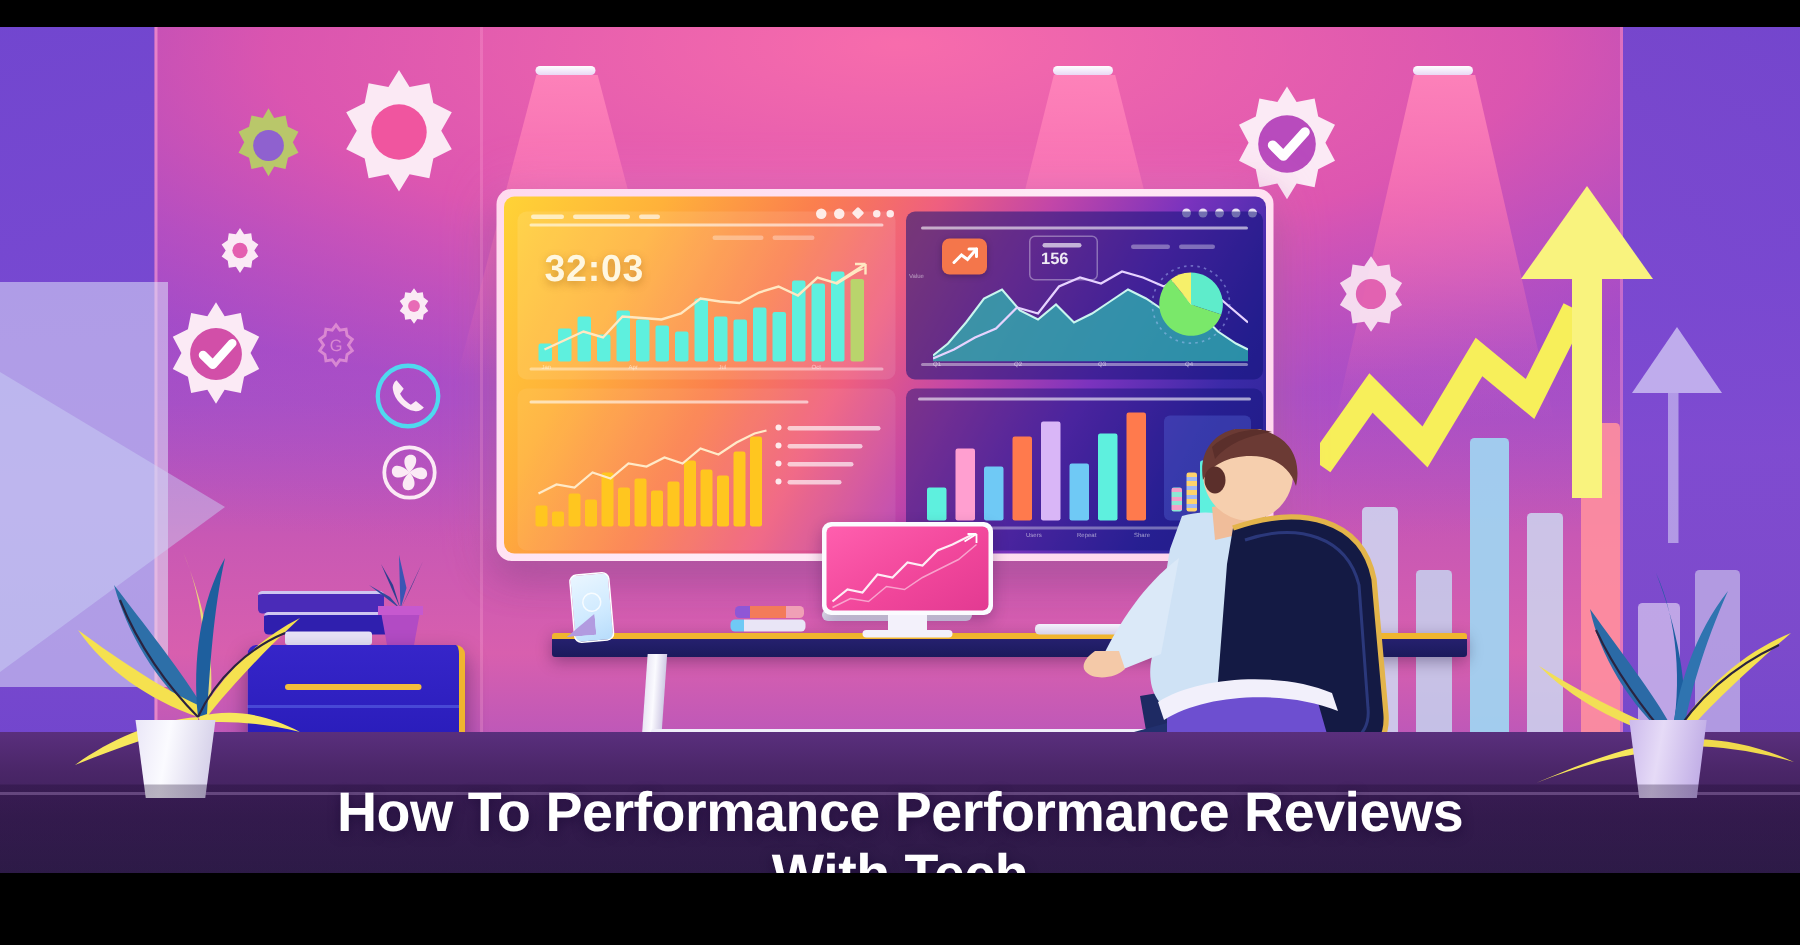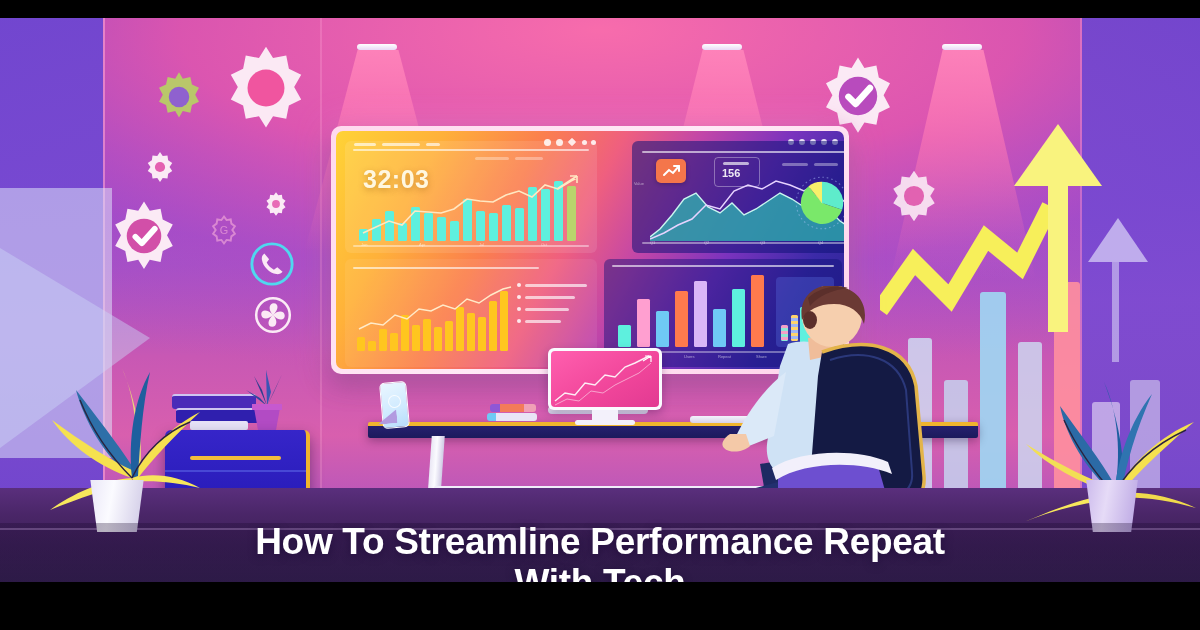--- a/index.html
+++ b/index.html
@@ -63,21 +63,21 @@
     background:linear-gradient(135deg,#ffd9ee,#ffe9f6 50%,#ffd2ea);
     box-shadow:0 0 34px rgba(255,150,220,.45),0 10px 26px rgba(40,10,60,.35);}
   .mon-screen{position:absolute;inset:5px;border-radius:7px;overflow:hidden;
     background:linear-gradient(118deg,#ffd336 0%,#ffb13a 17%,#fb7f4e 33%,#ef5f7f 46%,#c246a8 58%,#7b33be 72%,#3b2aa8 86%,#2b2390 100%);}
   .mon-stand{position:absolute;left:587px;top:356px;width:22px;height:34px;background:linear-gradient(90deg,#cfc9e4,#fbfbff,#cfc9e4);}
   .mon-base{position:absolute;left:548px;top:388px;width:100px;height:8px;border-radius:4px;background:linear-gradient(180deg,#fbfbff,#d4cee8);}
 
   
   .card{position:absolute;border-radius:6px;overflow:hidden;}
   .card-l{left:9px;top:10px;width:252px;height:112px;background:rgba(255,255,255,.10);}
-  .card-r{left:268px;top:10px;width:238px;height:112px;background:rgba(16,18,120,.55);margin-left:28px;}
+  .card-r{left:268px;top:10px;width:238px;height:112px;background:rgba(16,18,120,.55);}
   .card-bl{left:9px;top:128px;width:252px;height:108px;background:rgba(255,255,255,.07);}
   .card-br{left:268px;top:128px;width:238px;height:108px;background:rgba(16,18,120,.45);}
   .c-rule{position:absolute;height:1.5px;background:rgba(255,255,255,.6);border-radius:1px;}
   .c-pill{position:absolute;height:3px;border-radius:2px;background:rgba(255,255,255,.65);}
   .c-dot{position:absolute;border-radius:50%;background:rgba(255,255,255,.85);}
   .timer{position:absolute;left:18px;top:24px;font-size:25px;font-weight:700;color:#fff7e0;
     letter-spacing:.5px;text-shadow:0 2px 6px rgba(120,60,0,.35);}
   .bar{position:absolute;bottom:0;border-radius:1.5px;}
   .tick{position:absolute;font-size:4px;color:rgba(255,255,255,.55);}
   .axis-lbl{position:absolute;font-size:4px;color:rgba(255,255,255,.5);}
@@ -475,18 +475,18 @@
         <path d="M96 200 C122 196 152 202 178 214 C150 206 120 202 98 204 Z" fill="#f0da4c"></path>
         <path d="M96 200 C100 164 112 128 134 100 C118 136 108 170 104 196 Z" fill="#2f74b0"></path>
         <path d="M96 200 C78 180 58 152 46 126" fill="none" stroke="#2a2340" stroke-width="1.4"></path>
         <path d="M96 200 C112 172 138 150 168 136" fill="none" stroke="#2a2340" stroke-width="1.4"></path>
       </svg>
     </div>
     <div class="pot" style="left:1082px;top:462px;width:60px;height:52px;background:linear-gradient(100deg,#c7b4ea,#e6dbf7 40%,#b49ee0);"></div>
 
     <div class="title-band"></div>
     <div class="title">
-      <div>How To Streamline Performance Repeat</div>
+      <div>How To Performance Performance Reviews</div>
       <div>With Tech</div>
     </div>
 
   </div>
 </div>
 
 </body></html>

